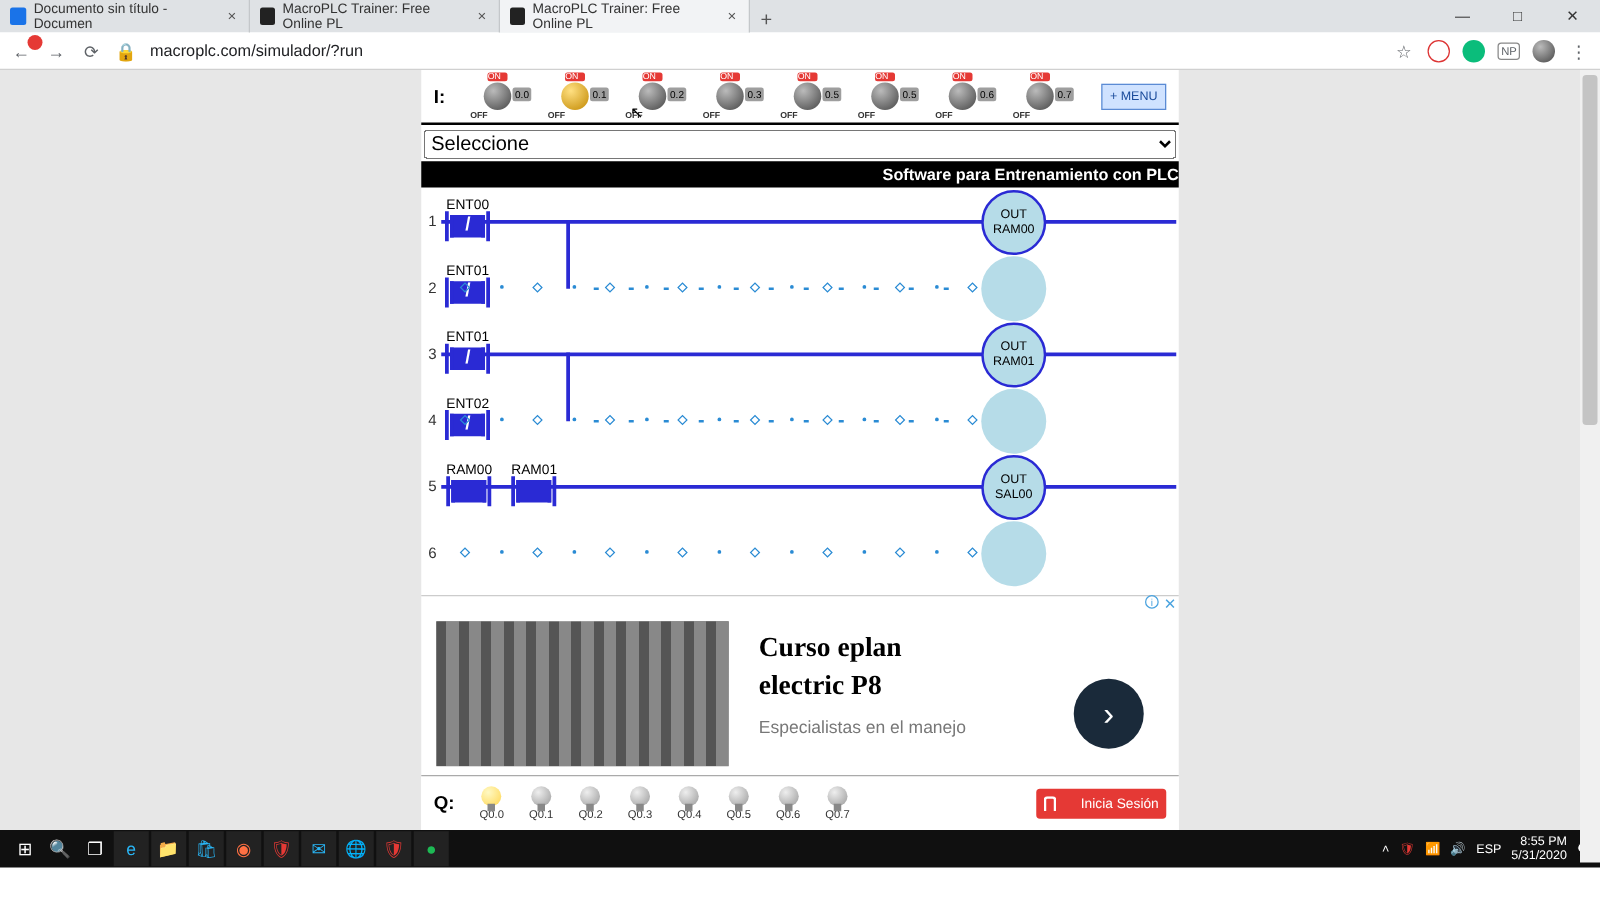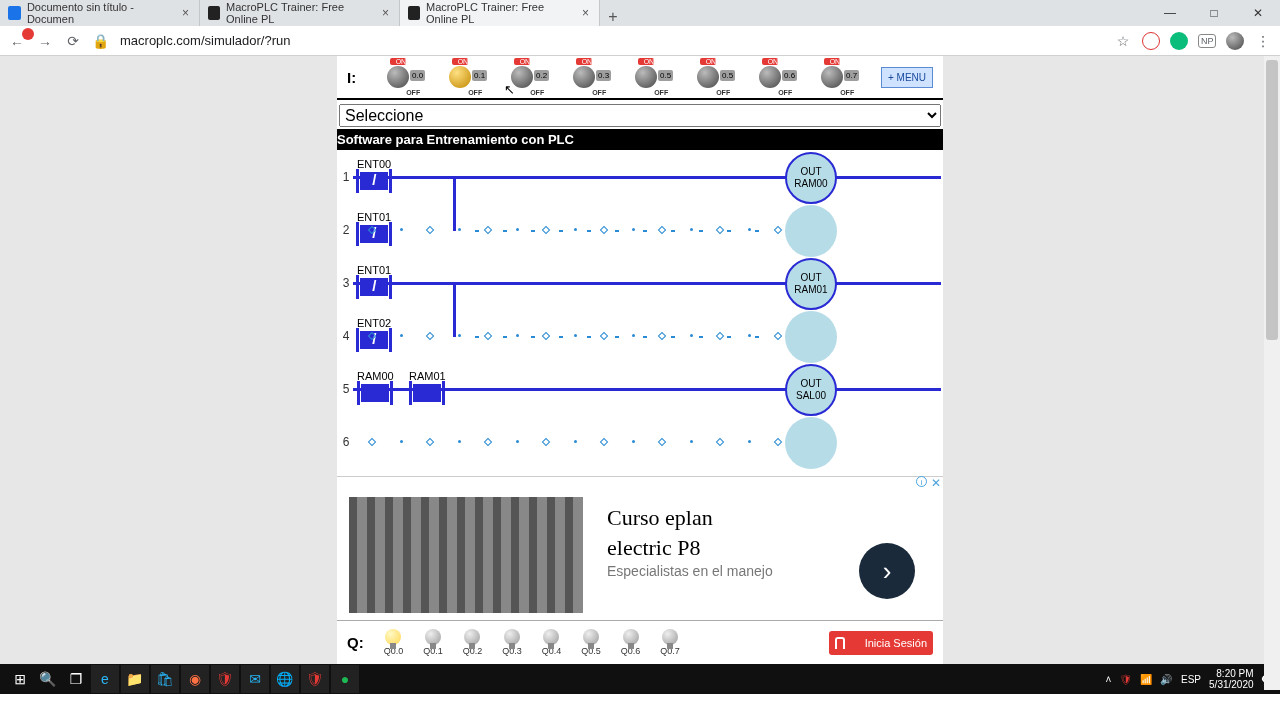--- a/index.html
+++ b/index.html
@@ -24,34 +24,34 @@
 .rec{position:absolute;left:22px;top:28px;width:12px;height:12px;background:#e53935;border-radius:50%}
 
 
 .viewport{height:608px;background:#e7e7e7;overflow:hidden;display:flex;justify-content:center}
 .app{width:606px;background:#fff;position:relative}
 
 
 .iorow{height:44px;border-bottom:2px solid #000;display:flex;align-items:center;padding:0 10px;gap:20px}
 .iorow .lbl{font-weight:bold;font-size:15px}
 .toggles{display:flex;gap:18px}
-.toggle{width:44px;text-align:right;font-size:9px;color:#333;cursor:pointer}
+.toggle{width:44px;text-align:left;font-size:9px;color:#333;cursor:pointer}
 .toggle .on{display:block;font-size:7px;color:#fff;background:#e53935;border-radius:2px;width:16px;margin:0 auto}
 .toggle .knob{width:22px;height:22px;border-radius:50%;background:radial-gradient(circle at 35% 30%,#bbb,#444);margin:1px auto;position:relative}
 .toggle .off{display:block;font-size:7px;font-weight:bold}
 .toggle .tag{position:absolute;right:-16px;top:4px;font-size:8px;background:#9e9e9e;color:#000;padding:1px 2px;border-radius:2px}
 .toggle.active .knob{background:radial-gradient(circle at 35% 30%,#ffe082,#c28800)}
 .menu-btn{margin-left:auto;font-size:10px;padding:4px 6px;background:#cfe2ff;border:1px solid #5b8bd4;color:#1a4b9b;cursor:pointer}
 
 
 .examples{padding:4px 2px 2px 2px;font-size:13px}
 .examples select{width:100%;font-size:16px;padding:1px}
 
 
-.banner{background:#000;color:#fff;text-align:left;font-weight:bold;font-size:13px;padding:3px 0}
+.banner{background:#000;color:#fff;text-align:right;font-weight:bold;font-size:13px;padding:3px 0}
 
 
 .ladder{padding:0 2px}
 .rung{display:flex;align-items:center;height:53px;position:relative}
 .rung .num{width:14px;font-size:12px;color:#333;text-align:center}
 .rung .track{flex:1;height:100%;position:relative}
 .rail{position:absolute;top:26px;left:0;right:0;height:3px;background:#2a2ad4}
 .rail.dotted{background:none}
 .rail.dotted::after{content:"";position:absolute;left:110px;right:160px;top:1px;height:2px;background-image:radial-gradient(circle,#2a8bd4 2px,transparent 2px);background-size:28px 2px;background-repeat:repeat-x}
 .vline{position:absolute;width:3px;background:#2a2ad4}
@@ -65,22 +65,22 @@
 .coil.blank{border:none}
 .dots-row{position:absolute;top:24px;left:16px;right:160px;height:6px;display:flex;justify-content:space-between}
 .dots-row span{width:6px;height:6px;transform:rotate(45deg);border:1px solid #2a8bd4}
 .dots-row span.dot{border:none;width:3px;height:3px;background:#2a8bd4;border-radius:50%;transform:none;margin-top:1px}
 
 
 .ad{margin-top:8px;height:150px;border-top:1px solid #ccc;position:relative;display:flex}
 .ad-img{width:234px;height:116px;margin:20px 0 0 12px;background:linear-gradient(135deg,#777,#aaa 30%,#666 60%,#999);position:relative;overflow:hidden}
 .ad-img::after{content:"";position:absolute;inset:0;background:repeating-linear-gradient(90deg,#555 0 8px,#888 8px 18px)}
 .ad-text{padding:26px 0 0 24px}
-.ad-text h2{font-size:22px;font-weight:normal;font-family:Georgia,serif;line-height:30px}
-.ad-text p{font-size:14px;color:#777;}
+.ad-text h2{font-size:22px;font-weight:bold;font-family:Georgia,serif;line-height:30px}
+.ad-text p{font-size:14px;color:#777;margin-top:10px}
 .ad-arrow{position:absolute;right:28px;top:66px;width:56px;height:56px;border-radius:50%;background:#1a2a3a;color:#fff;display:flex;align-items:center;justify-content:center;font-size:26px;cursor:pointer}
 .ad-x{position:absolute;right:2px;top:-1px;font-size:12px;color:#4aa3df;cursor:pointer}
 .ad-i{position:absolute;right:16px;top:-1px;width:11px;height:11px;border:1px solid #4aa3df;color:#4aa3df;font-size:8px;text-align:center;border-radius:50%;line-height:11px;cursor:pointer}
 
 
 .qrow{position:absolute;bottom:0;left:0;right:0;height:44px;border-top:1px solid #aaa;background:#fff;display:flex;align-items:center;padding:0 10px;gap:20px}
 .qrow .lbl{font-weight:bold;font-size:15px}
 .bulbs{display:flex;gap:20px}
 .bulb{text-align:left;font-size:9px;color:#333;cursor:pointer}
 .bulb .glass{width:16px;height:16px;border-radius:50%;background:radial-gradient(circle at 35% 30%,#eee,#999);margin:0 auto 1px auto;position:relative}
@@ -407,18 +407,18 @@
   <div class="tbico sq">🌐</div>
   <div class="tbico sq" style="color:#e53935">🛡</div>
   <div class="tbico sq" style="color:#1db954">●</div>
   <div class="tray">
     <span>˄</span>
     <span style="color:#e53935">🛡</span>
     <span>📶</span>
     <span>🔊</span>
     <span>ESP</span>
     <div class="clock">
-      <div>8:20 PM</div>
+      <div>8:55 PM</div>
       <div>5/31/2020</div>
     </div>
     <span>💬</span>
   </div>
 </div>
 
 </body></html>

